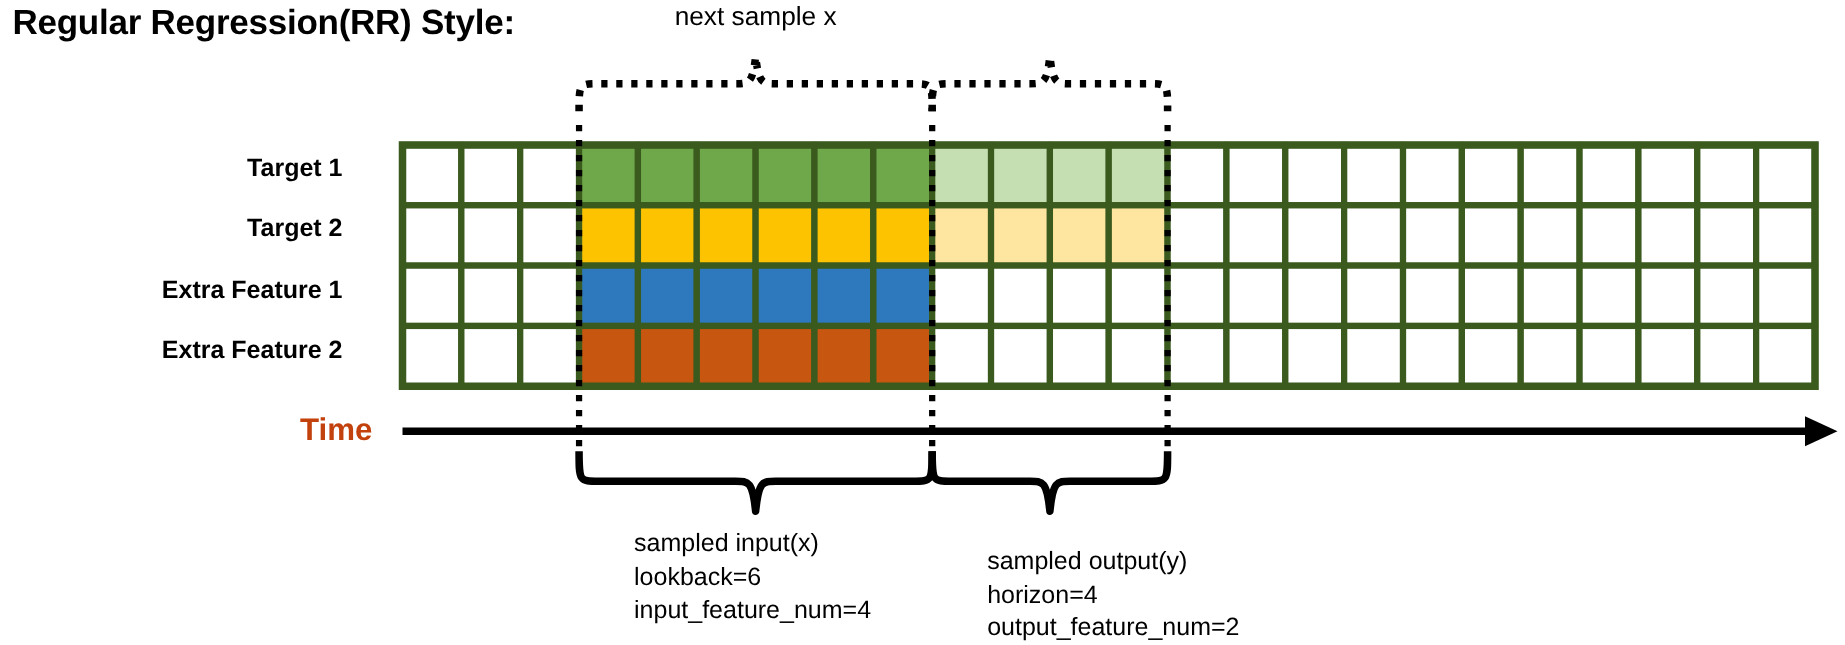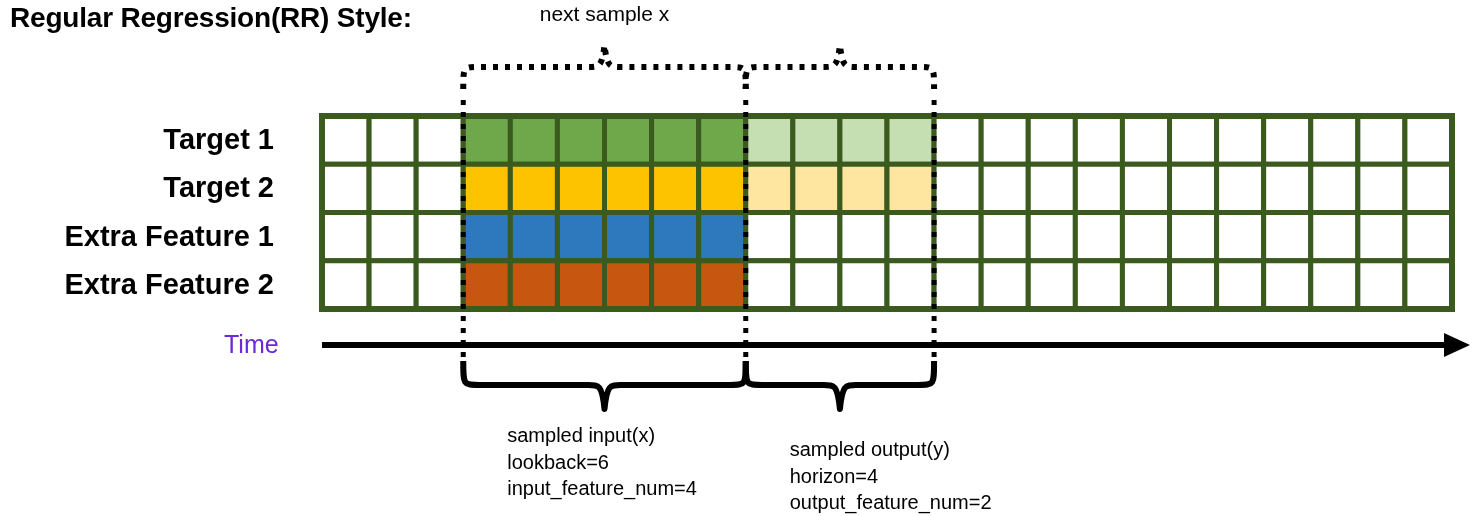--- a/index.html
+++ b/index.html
@@ -4,25 +4,25 @@
 <style>
   html,body{margin:0;padding:0;background:#fff;}
   body{width:1476px;height:516px;position:relative;overflow:hidden;
        font-family:"Liberation Sans","DejaVu Sans",sans-serif;}
   #stage{position:absolute;left:0;top:0;width:1476px;height:432px;}
   #svgroot{position:absolute;left:0;top:0;width:1476px;height:516px;}
 
   .title{position:absolute;left:10px;top:2px;font-size:28px;font-weight:700;
          color:#000;white-space:nowrap;letter-spacing:-0.2px;}
 
-  .rowlabel{position:absolute;text-align:right;font-size:29px;font-weight:700;
+  .rowlabel{position:absolute;text-align:right;font-size:20px;font-weight:700;
             color:#000;white-space:nowrap;right:1202px;line-height:1;}
 
-  .timelabel{position:absolute;font-size:25px;font-weight:400;color:#6d28d9;
-             white-space:nowrap;left:224px;top:330px;}
+  .timelabel{position:absolute;font-size:25px;font-weight:700;color:#c2410c;
+             white-space:nowrap;left:240px;top:330px;}
 
   .braceText{position:absolute;font-size:21px;color:#000;
              white-space:nowrap;font-weight:400;}
 
   .noteblock{position:absolute;font-size:20px;color:#000;line-height:1.33;
              white-space:pre;font-weight:400;}
 </style>
 </head>
 <body>
 

